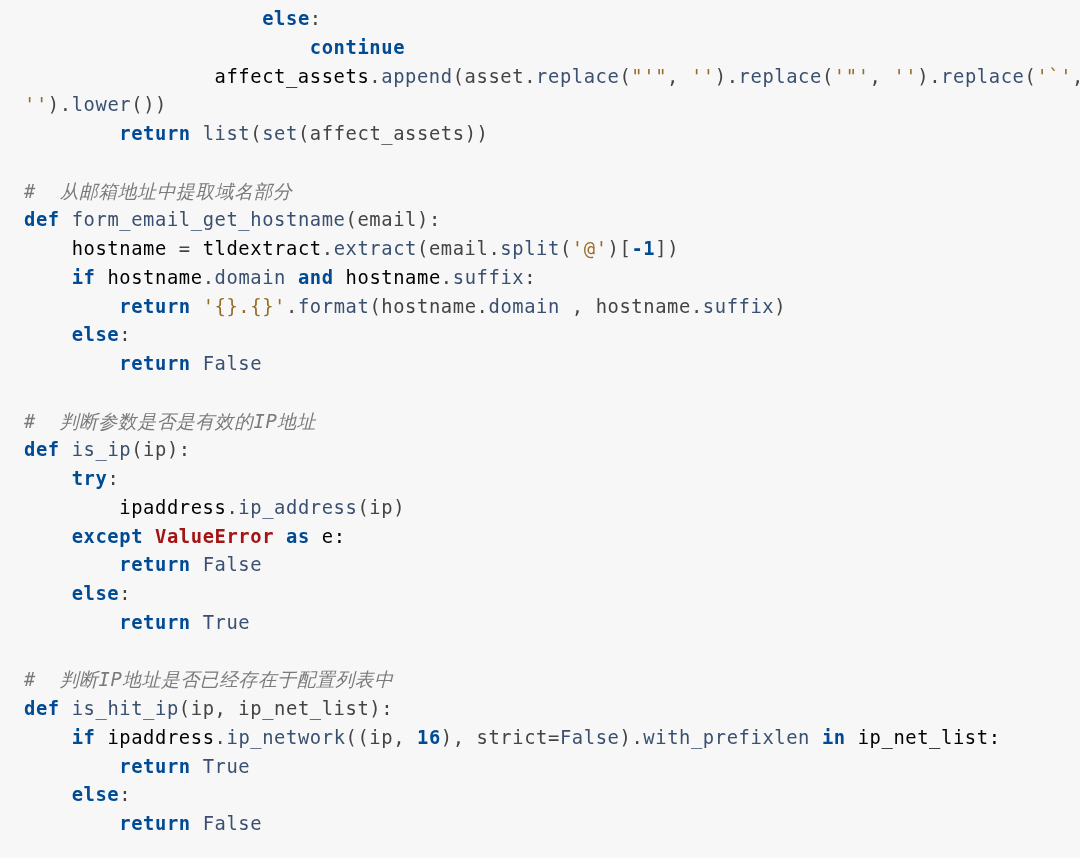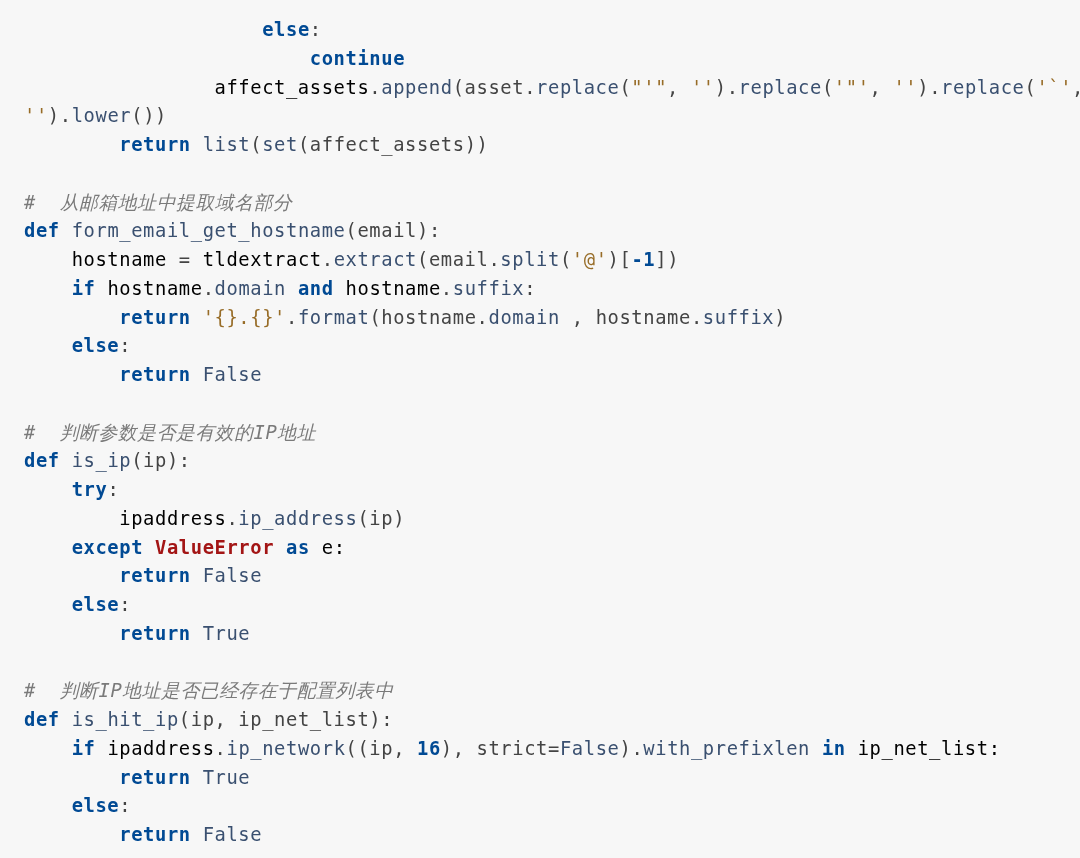--- a/index.html
+++ b/index.html
@@ -6,21 +6,21 @@
   body{
     background:#f7f7f7;
     font-family:"Menlo","Consolas","DejaVu Sans Mono","Courier New",monospace;
     font-size:18.8px;
     line-height:1.53;
     color:#000;
     width:1080px;
   }
   pre.code{
     margin:0;
-    padding:16px 0 6px 24px;
+    padding:5px 0 6px 24px;
     white-space:pre;
     letter-spacing:0.6px;
     font-family:inherit;
   }
   .kw{color:#014a94;font-weight:bold;}     
   .fn{color:#3a5070;}                       
   .str{color:#976c27;}                      
   .num{color:#014a94;font-weight:bold;}     
   .op{color:#444;}                          
   .cm{color:#7a7a7a;font-style:italic;}     

